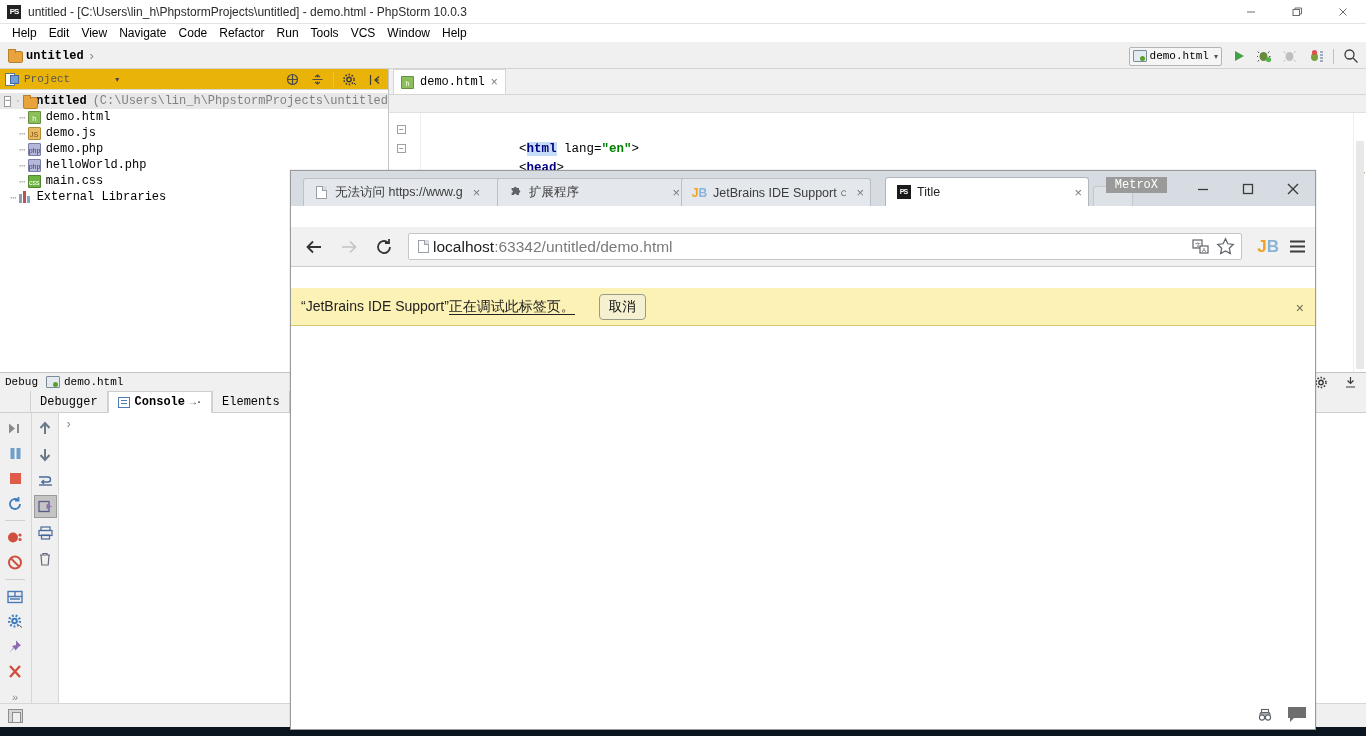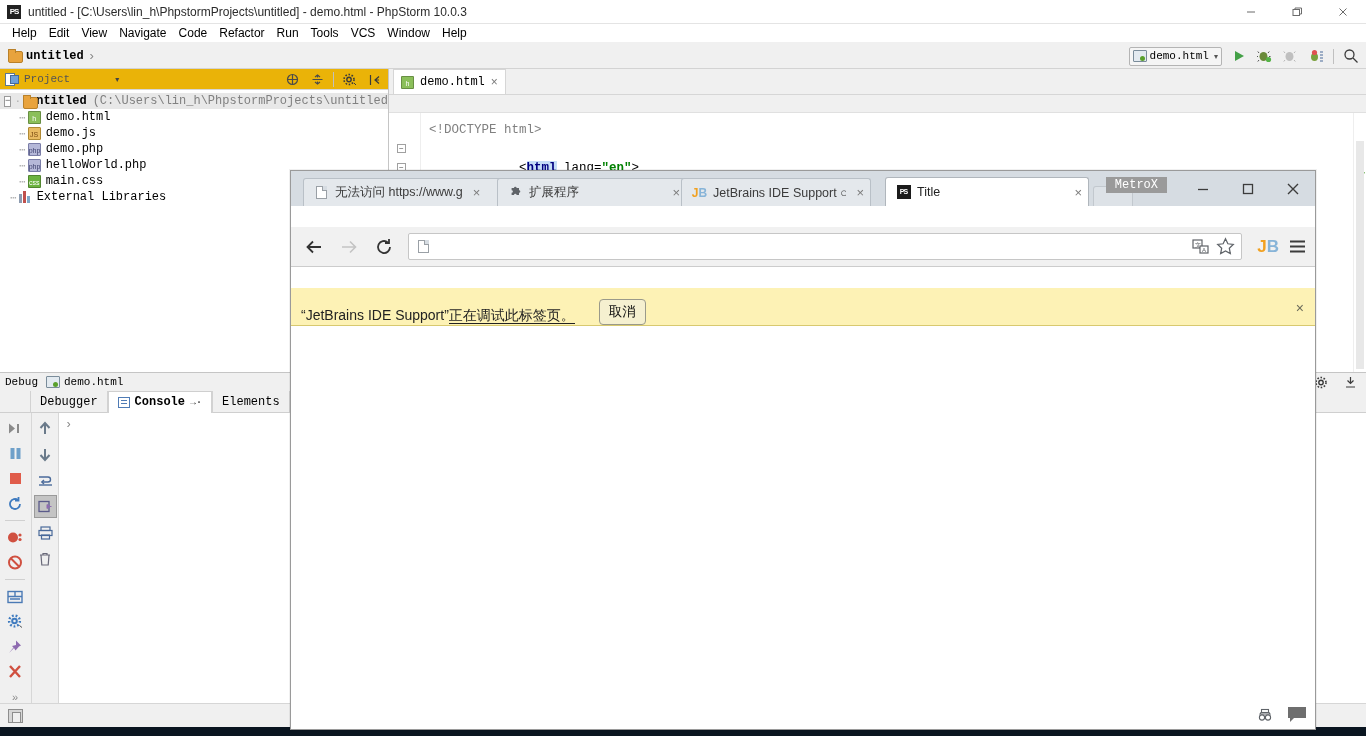--- a/index.html
+++ b/index.html
@@ -259,21 +259,21 @@
     display:flex; align-items:center; padding:0 4px; margin:0 4px;
   }
   .omni-ico{ width:20px; display:flex; align-items:center; justify-content:center; }
   .omni-text{ font-size:15.5px; color:#7b7b7b; white-space:nowrap; }
   .omni-text b{ color:#202020; font-weight:normal; }
   .omni-right{ display:flex; align-items:center; gap:6px; padding-right:2px; }
   .b-ext{ display:flex; align-items:center; gap:9px; padding-left:6px; }
 
   .infobar{
     height:38px; background:#fdf2b5; border-bottom:1px solid #d8c96f;
-    display:flex; align-items:flex-end; padding:0 10px; position:relative;
+    display:flex; align-items:center; padding:0 10px; position:relative;
   }
   .infobar-text{ font-size:14px; color:#222; }
   .infobar-text .u{ border-bottom:1px solid #222; }
   .infobar-btn{
     margin-left:24px; background:#f5f0d0; border:1px solid #9a9a8a; border-radius:4px;
     font-size:13.5px; padding:3px 9px; color:#111;
   }
   .infobar-x{ position:absolute; right:11px; top:12px; color:#6b6b5a; font-size:14px; }
 
   .b-content{ flex:1; background:#fff; position:relative; }
@@ -463,21 +463,20 @@
         <div class="edit-tab">
           <span class="ficon fi-html" style="margin-right:0;">h</span>
           <span class="edit-tab-label">demo.html</span>
           <span class="tab-x">×</span>
         </div>
       </div>
       <div class="edit-subbar"></div>
       <div class="edit-body">
         <div class="gutter"></div>
         <div class="code">
-          <div class="cline"><span class="tk-doc">&lt;!DOCTYPE html&gt;</span></div>
           <div class="cline">
             <span class="fold">−</span><span>&lt;</span><span class="tk-tag hl">html</span><span class="tk-attr"> lang=</span><span class="tk-str">"en"</span><span>&gt;</span>
           </div>
           <div class="cline">
             <span class="fold">−</span><span>&lt;</span><span class="tk-tag">head</span><span>&gt;</span>
           </div>
         </div>
         <div class="right-gutter">
           <div class="ok-check">✔</div>
           <div class="edit-scroll"></div>
@@ -721,20 +720,21 @@
         <svg width="20" height="20" viewBox="0 0 20 20">
             <path d="M16 10a6 6 0 1 1-2.2-4.6" fill="none" stroke="#333" stroke-width="1.8"></path>
             <path d="M15 2v4h-4" fill="none" stroke="#333" stroke-width="1.8"></path>
           </svg>
       </div>
 
       <div class="omnibox">
         <span class="omni-ico">
             <span class="pagefav" style="border-color:#9aa0a6;"></span>
           </span>
+        <span class="omni-text"><b>localhost</b><span>:63342/untitled/demo.html</span></span>
         <span style="flex:1"></span>
         <span class="omni-right">
           <span>
             <svg width="18" height="18" viewBox="0 0 18 18">
                 <rect x="1" y="2" width="9" height="8" fill="none" stroke="#5f6368" stroke-width="1.2"></rect>
                 <text x="3" y="8.5" font-size="6" fill="#5f6368" font-family="Liberation Sans">文</text>
                 <rect x="8" y="8" width="8" height="7" fill="#fff" stroke="#5f6368" stroke-width="1.2"></rect>
                 <text x="10" y="13.6" font-size="6" fill="#5f6368" font-family="Liberation Sans">A</text>
               </svg>
           </span>

